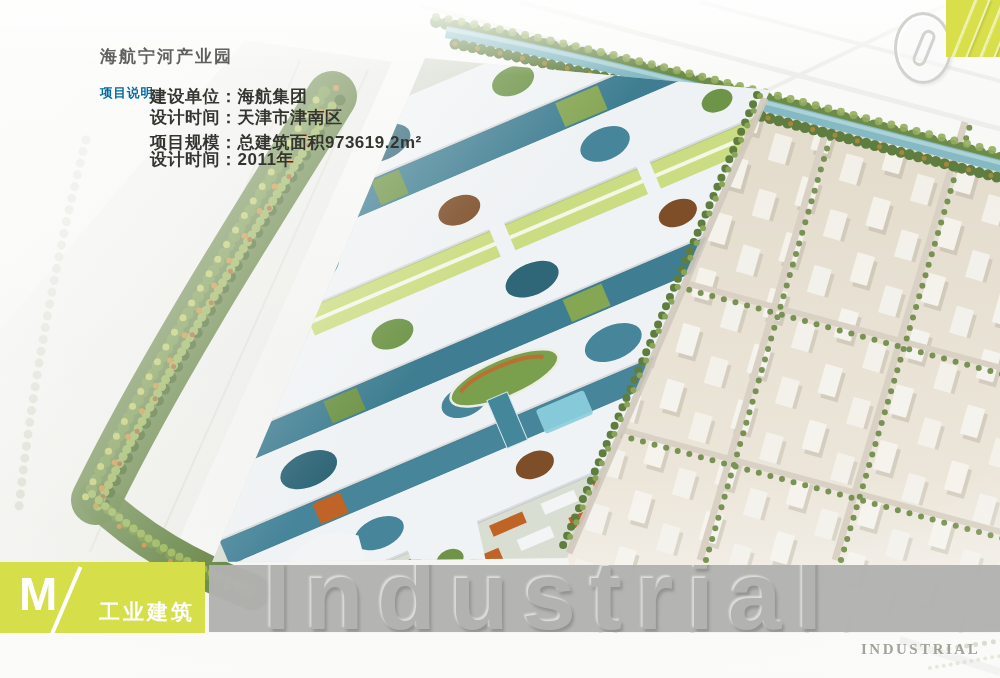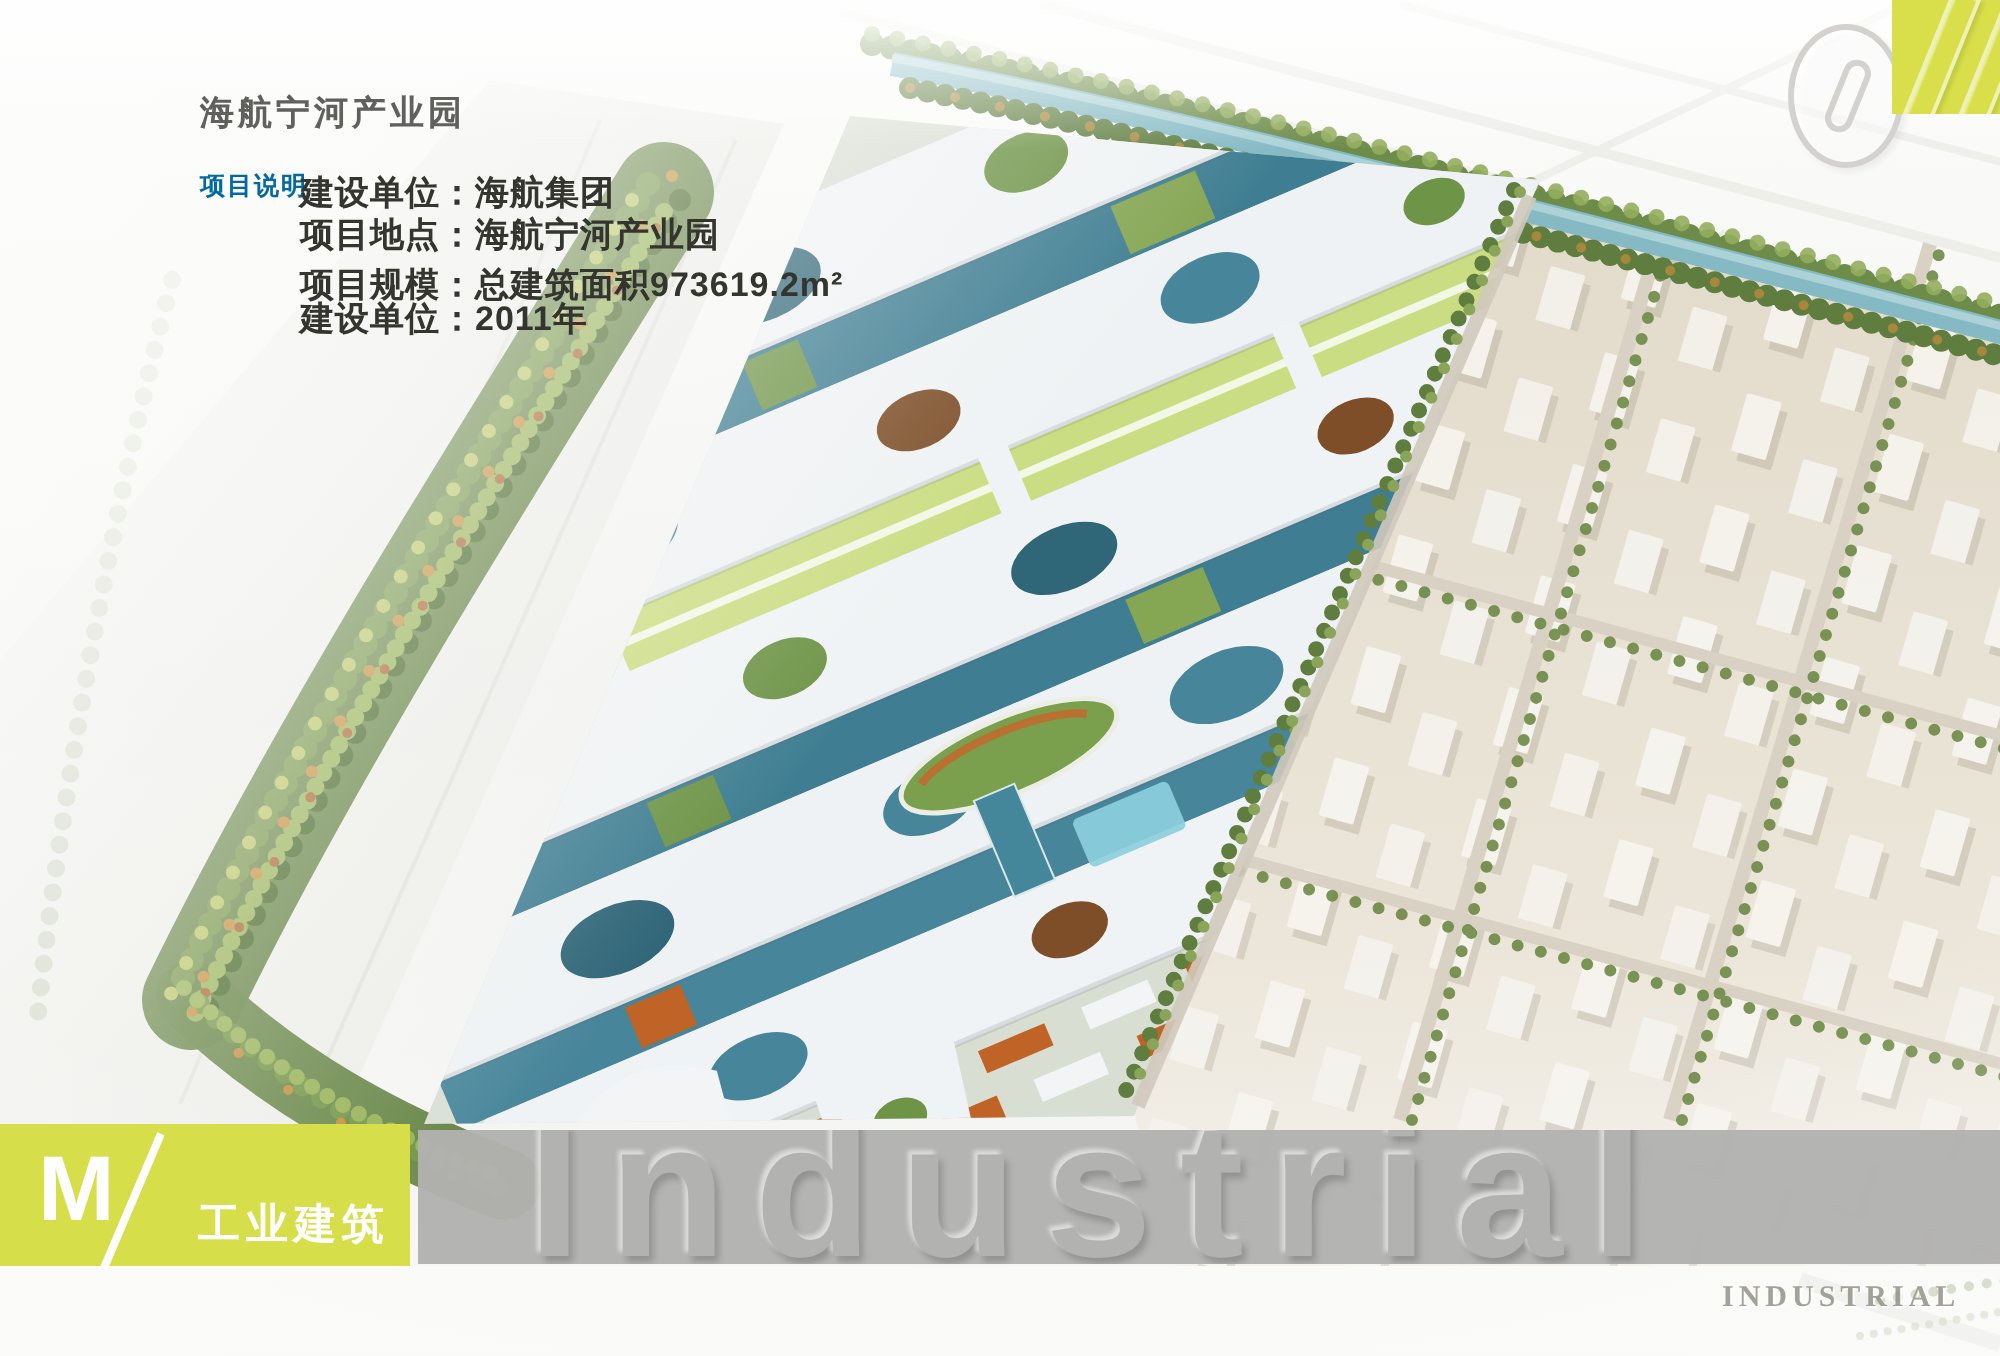--- a/index.html
+++ b/index.html
@@ -233,23 +233,23 @@
     <path d="M930,668 L1000,656" stroke="#b9c29e" stroke-width="4" fill="none" stroke-linecap="round" stroke-dasharray="0 7" opacity=".45"></path>
   </svg>
 
   <div class="wash wash-topleft"></div>
   <div class="wash wash-edges"></div>
   <div class="wash wash-top"></div>
 
   <div class="page-title">海航宁河产业园</div>
   <div class="info-label">项目说明</div>
   <div class="info-line l0">建设单位：海航集团</div>
-  <div class="info-line l1">项目地点：海航宁河产业园</div>
+  <div class="info-line l1">设计时间：天津市津南区</div>
   <div class="info-line l2">项目规模：总建筑面积973619.2m²</div>
-  <div class="info-line l3">建设单位：2011年</div>
+  <div class="info-line l3">设计时间：2011年</div>
 
   <div class="corner-zero">
     <div class="zero-counter"></div>
   </div>
   <div class="corner-one-box">
     <div class="one-bar b1"></div>
     <div class="one-bar b2"></div>
   </div>
 
   <div class="m-block">

